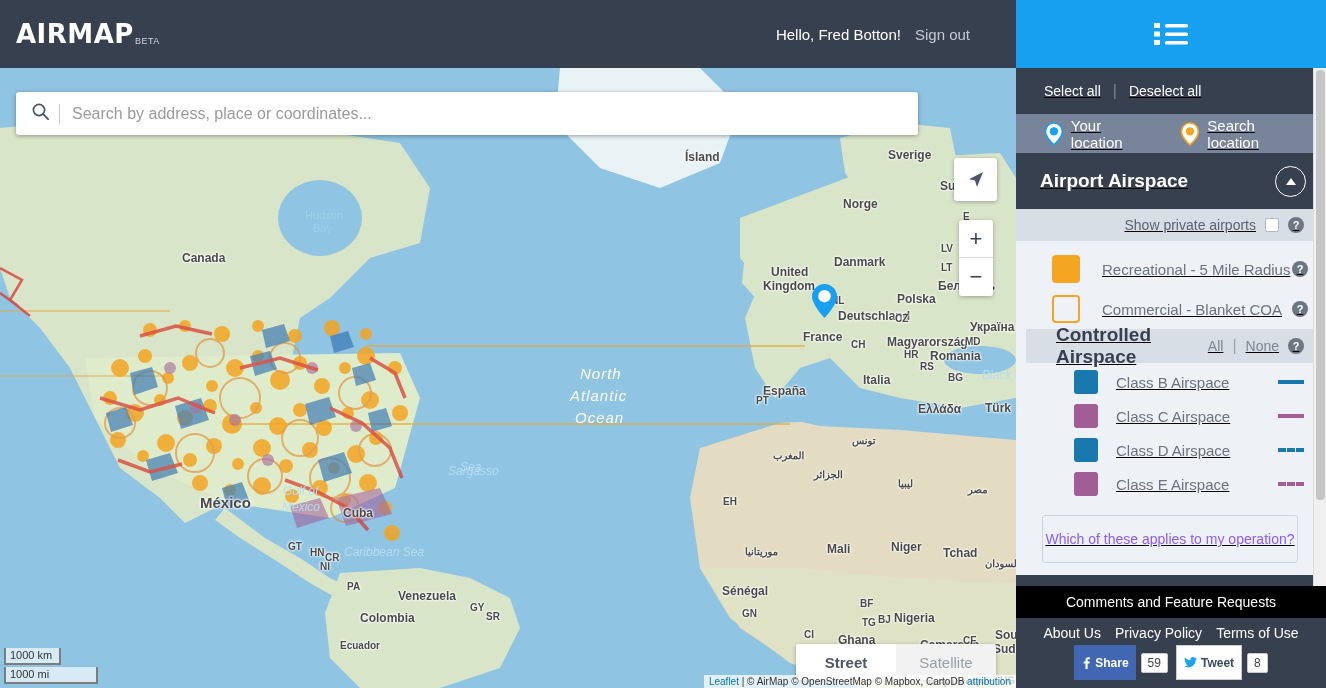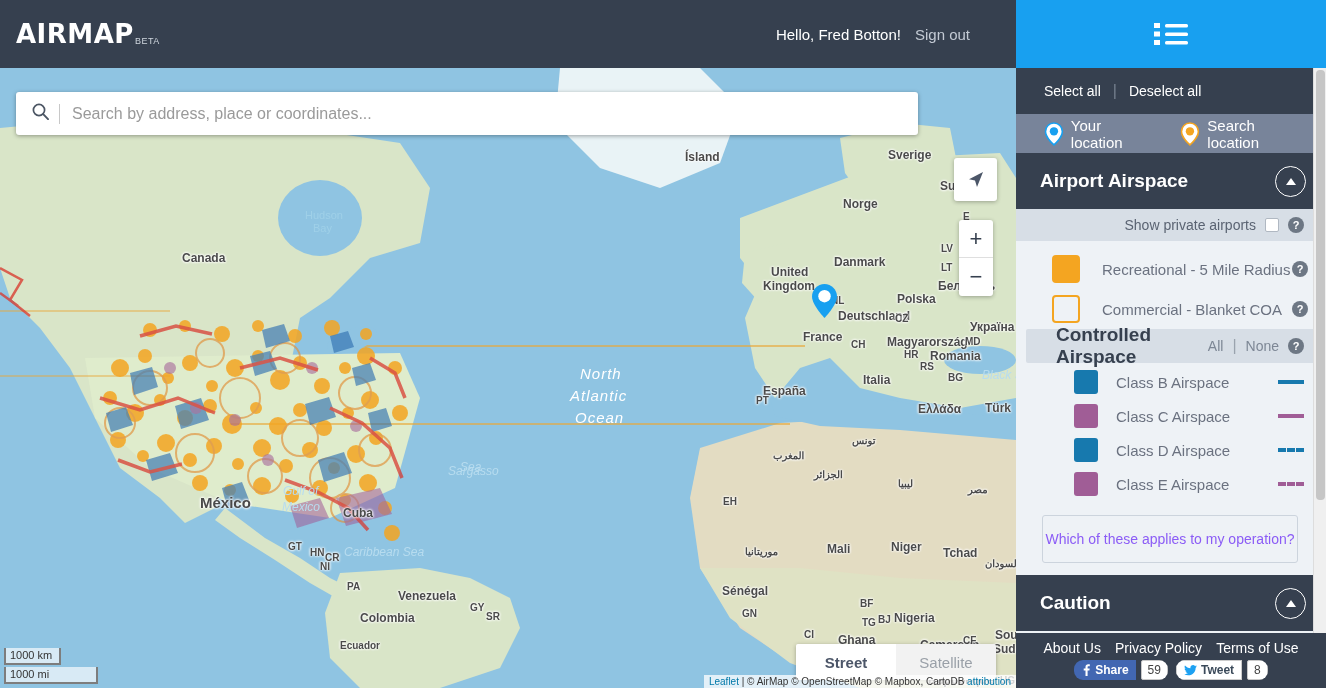--- a/index.html
+++ b/index.html
@@ -114,21 +114,21 @@
 
   
   .panel {
     position: absolute; right: 0; top: 0; width: 310px; height: 688px;
     background: #eef2f6; display: flex; flex-direction: column;
   }
   .panel-head {
     height: 68px; background: #18a0f0; display: flex;
     align-items: center; justify-content: center; cursor: pointer;
   }
-  .panel-scroll { flex: 1; overflow: hidden; position: relative; }
+  .panel-scroll { flex: 1; overflow: hidden; position: relative; text-decoration: underline; }
   .selectrow {
     height: 46px; background: #36404f; display: flex; align-items: center;
     padding-left: 28px; gap: 12px;
   }
   .selectrow a { color: #ffffff; font-size: 14px; text-decoration: none; cursor: pointer; }
   .selectrow .sep { color: #76808f; }
   .locrow {
     height: 39px; background: #78849a; display: flex; align-items: center;
     padding-left: 28px; gap: 8px; color: #fff; font-size: 15px;
   }
@@ -203,21 +203,21 @@
   .footlinks {
     background: #36404f; display: flex; align-items: center;
     justify-content: center; gap: 14px; padding: 7px 0 4px 0;
   }
   .footlinks a { color: #ffffff; font-size: 14px; text-decoration: none; cursor: pointer; }
   .social {
     background: #36404f; display: flex; align-items: center;
     justify-content: center; gap: 8px; padding-bottom: 8px;
   }
   .sbtn {
-    display: flex; align-items: center; height: 20px; border-radius: 9px;
+    display: flex; align-items: center; height: 35px; border-radius: 1px;
     font-size: 12px; font-weight: bold; cursor: pointer; overflow: hidden;
   }
   .sbtn .body { display: flex; align-items: center; gap: 4px; padding: 0 7px; height: 100%; }
   .fb .body { background: #4267b2; color: #fff; }
   .tw .body { background: #ffffff; color: #3b4a5a; border: 1px solid #ccc; }
   .count {
     background: #ffffff; color: #444; border: 1px solid #c9c9c9; border-radius: 2px;
     height: 20px; display: flex; align-items: center; padding: 0 6px;
     font-size: 12px; font-weight: normal; margin-left: 5px;
   }
@@ -621,20 +621,21 @@
         <span class="collapse-btn">
           <span class="caret-up"></span>
         </span>
       </div>
 
       <div class="panel-sb">
         <div class="thumb"></div>
       </div>
     </div>
 
+    <div class="comments">Comments and Feature Requests</div>
 
     <div class="footlinks">
       <a>About Us</a>
       <a>Privacy Policy</a>
       <a>Terms of Use</a>
     </div>
 
     <div class="social">
       <div class="sbtn fb">
         <span class="body">

